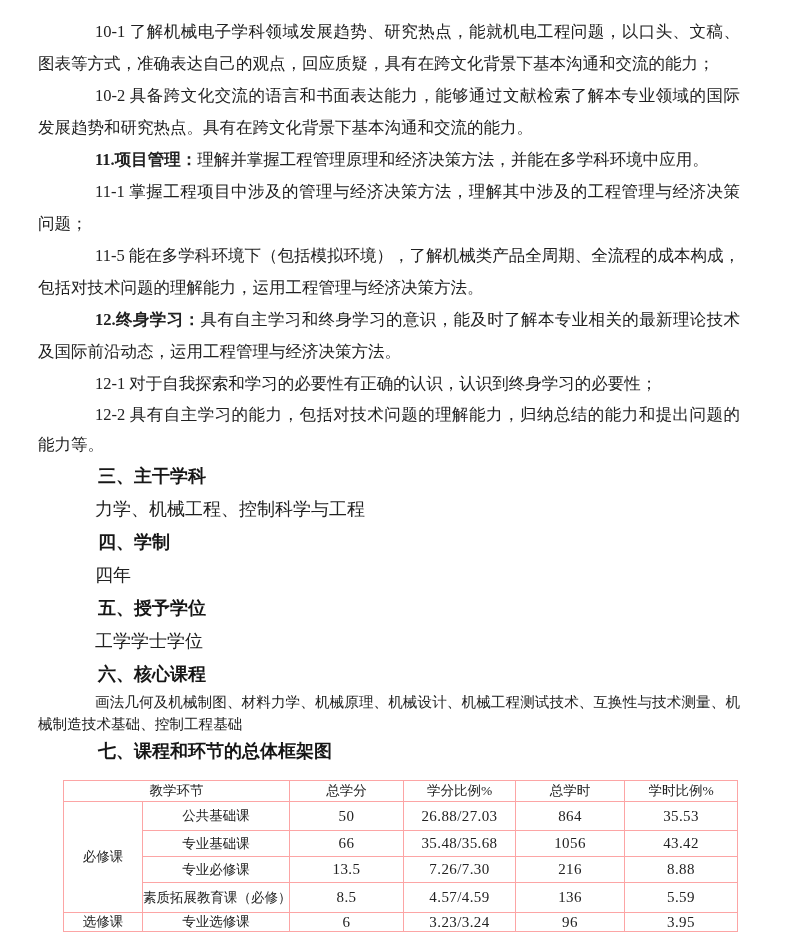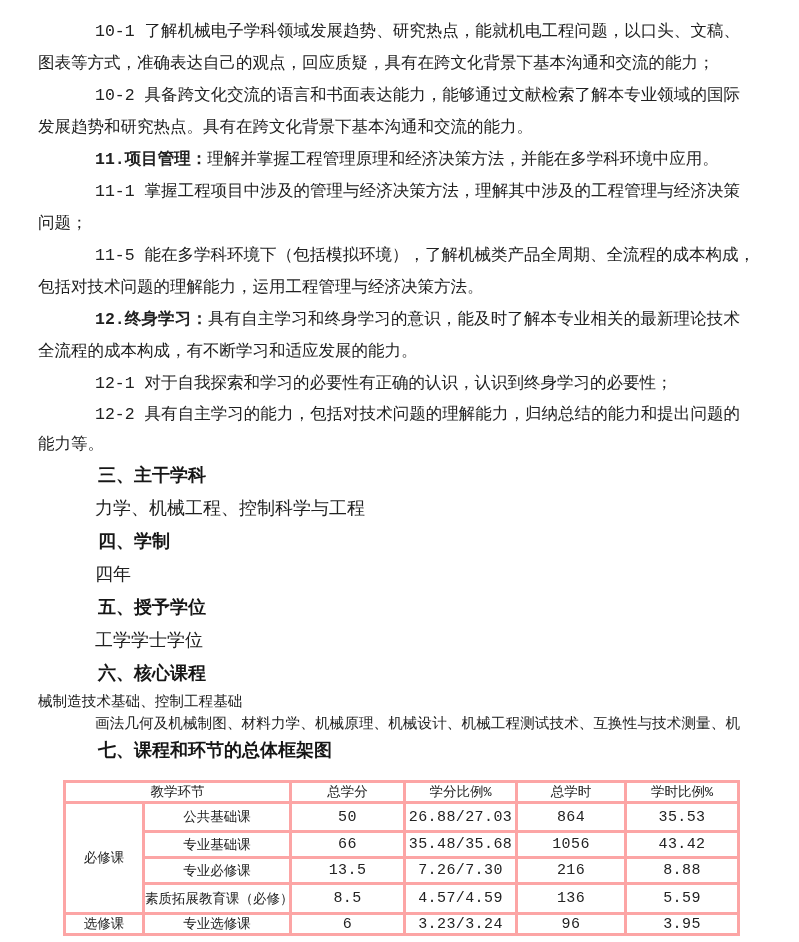--- a/index.html
+++ b/index.html
@@ -1,39 +1,39 @@
 <!DOCTYPE html>
 <html><head>
 <meta charset="utf-8">
 <style>
   html, body { margin:0; padding:0; background:#ffffff; }
   .page {
     position:relative; width:799px; height:942px; background:#ffffff;
-    font-family:Liberation Mono, monospace;
+    font-family:Liberation Serif, serif;
     color:#212121; overflow:hidden;
   }
   .flow { position:absolute; left:38px; top:16px; width:702px; }
   .para { font-size:16.5px; line-height:32px; margin:0; }
   .para.tight { line-height:30px; }
   .line { white-space:nowrap; text-align:left; }
   .ind  { text-indent:57px; }
   .fill { text-align:justify; text-align-last:justify; }
   .b    { font-weight:bold; }
   .h {
     font-size:18px; font-weight:bold; line-height:33px;
     text-indent:60px; white-space:nowrap; color:#161616;
   }
   .sec-content { font-size:18px; line-height:33px; text-indent:57px; white-space:nowrap; }
   .core { font-size:14.6px; line-height:22px; }
   .tbl {
     position:absolute; left:63px; top:780px; width:674px;
     border-collapse:collapse; table-layout:fixed;
   }
   .tbl td {
-    border:3px solid #fca5a5; text-align:center; vertical-align:middle;
+    border:1px solid #fca5a5; text-align:center; vertical-align:middle;
     font-size:13.5px; color:#222222; padding:0; overflow:hidden; white-space:nowrap;
   }
   .tbl td.num { font-size:15px; letter-spacing:0.4px; }
   .rh { height:21px; }
   .r1 { height:29px; }
   .r2 { height:26px; }
   .r3 { height:26px; }
   .r4 { height:30px; }
   .r5 { height:19px; }
 </style>
@@ -62,21 +62,21 @@
       <div class="line">问题；</div>
     </div>
 
     <div class="para">
       <div class="line ind fill">11-5 能在多学科环境下（包括模拟环境），了解机械类产品全周期、全流程的成本构成，</div>
       <div class="line">包括对技术问题的理解能力，运用工程管理与经济决策方法。</div>
     </div>
 
     <div class="para">
       <div class="line ind fill"><span class="b">12.终身学习：</span><span>具有自主学习和终身学习的意识，能及时了解本专业相关的最新理论技术</span></div>
-      <div class="line">全流程的成本构成，有不断学习和适应发展的能力。</div>
+      <div class="line">及国际前沿动态，运用工程管理与经济决策方法。</div>
     </div>
 
     <div class="para">
       <div class="line ind">12-1 对于自我探索和学习的必要性有正确的认识，认识到终身学习的必要性；</div>
     </div>
 
     <div class="para tight">
       <div class="line ind fill">12-2 具有自主学习的能力，包括对技术问题的理解能力，归纳总结的能力和提出问题的</div>
       <div class="line">能力等。</div>
     </div>
@@ -85,22 +85,22 @@
     <div class="sec-content">力学、机械工程、控制科学与工程</div>
 
     <div class="h">四、学制</div>
     <div class="sec-content">四年</div>
 
     <div class="h">五、授予学位</div>
     <div class="sec-content">工学学士学位</div>
 
     <div class="h">六、核心课程</div>
     <div class="para core">
+      <div class="line ind fill">画法几何及机械制图、材料力学、机械原理、机械设计、机械工程测试技术、互换性与技术测量、机</div>
       <div class="line">械制造技术基础、控制工程基础</div>
-      <div class="line ind fill">画法几何及机械制图、材料力学、机械原理、机械设计、机械工程测试技术、互换性与技术测量、机</div>
     </div>
 
     <div class="h">七、课程和环节的总体框架图</div>
   </div>
 
   <table class="tbl">
     <colgroup>
       <col style="width:79px">
         <col style="width:147px">
         <col style="width:114px">

